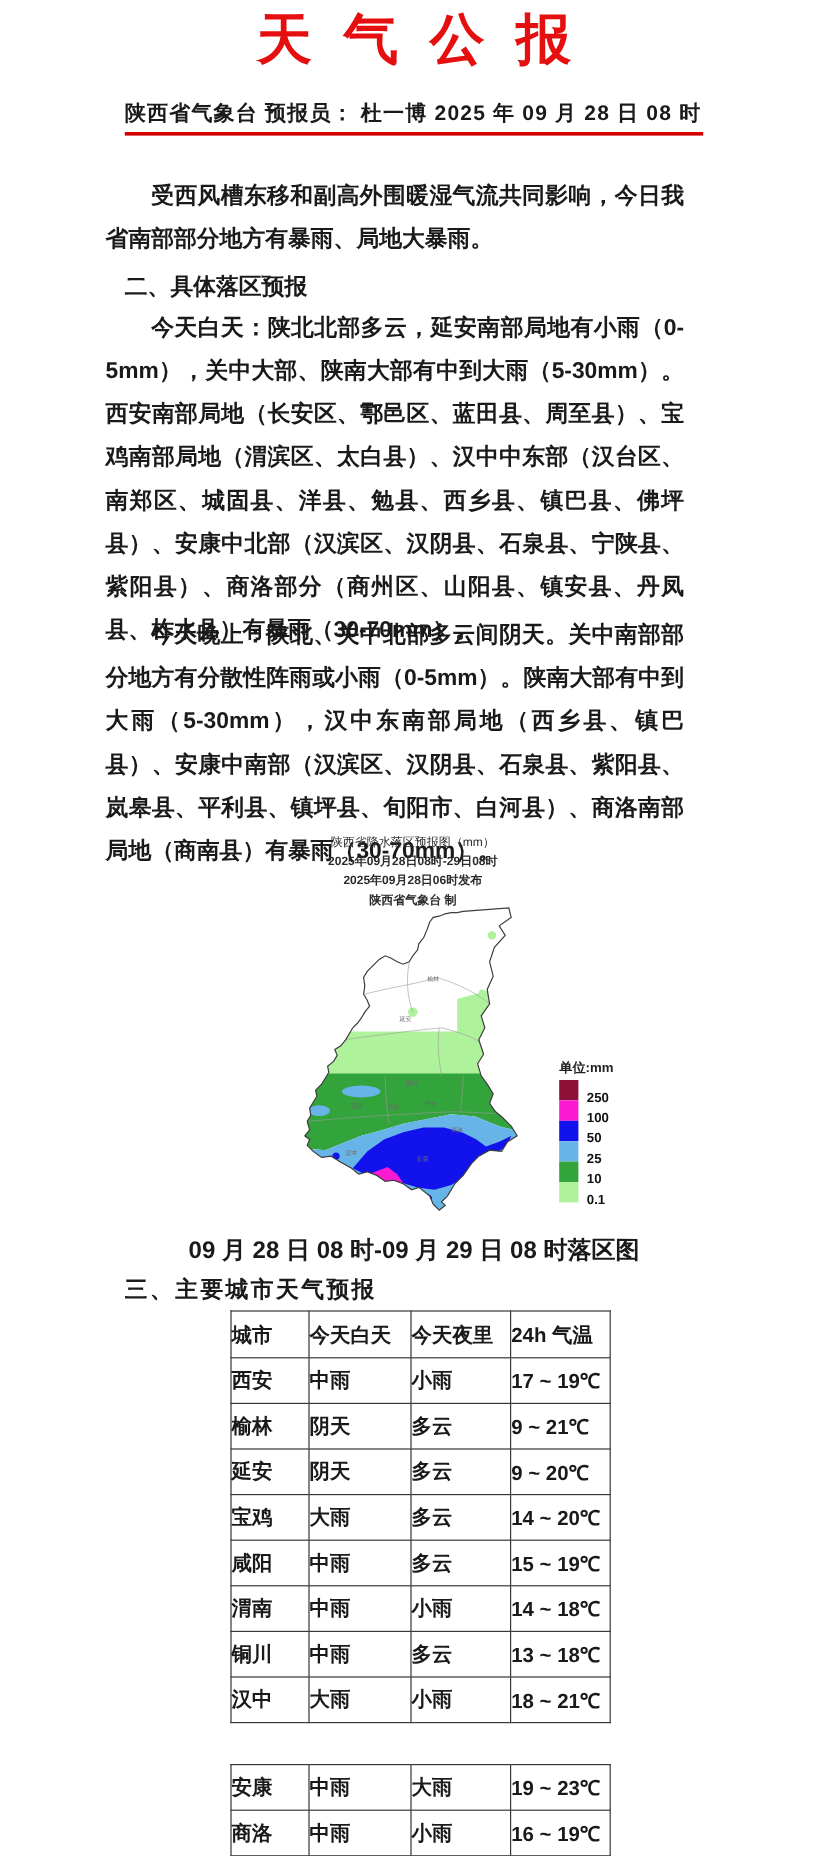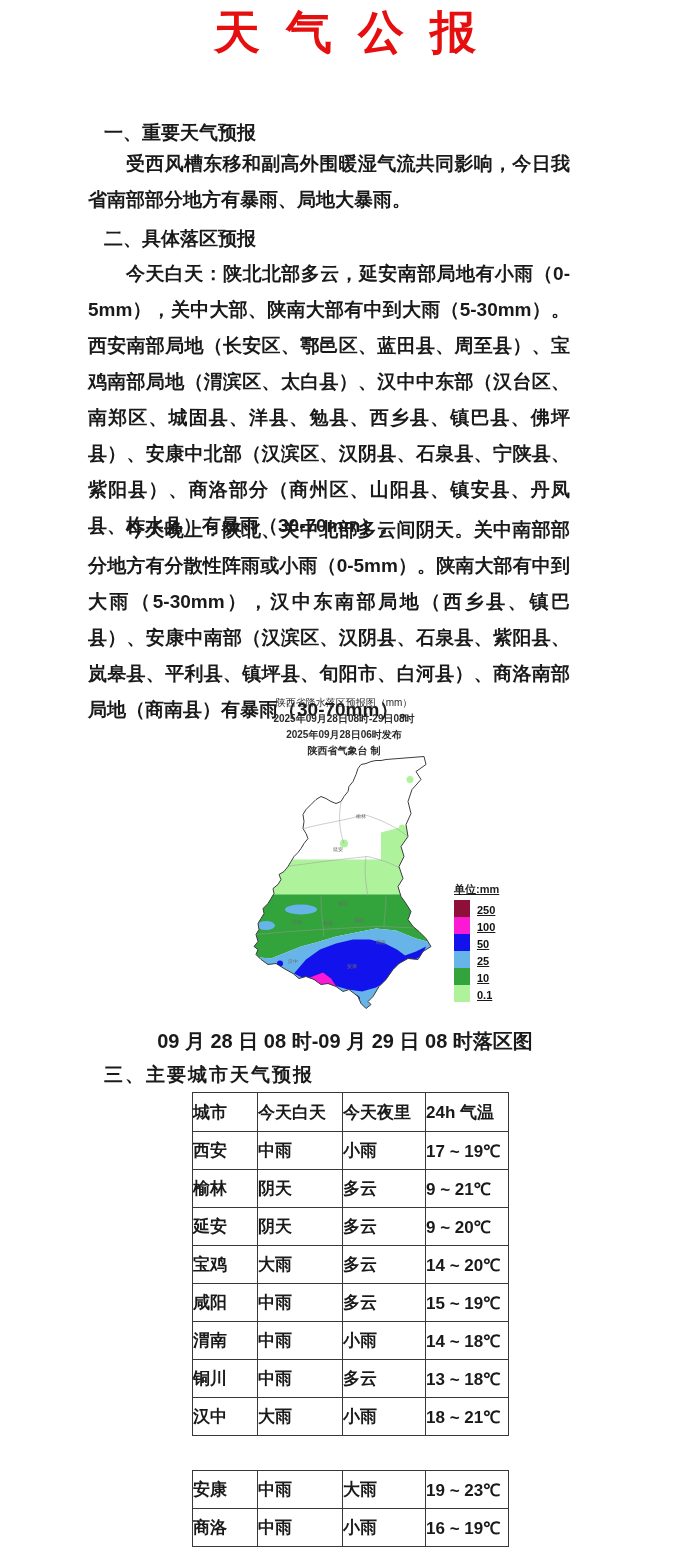--- a/index.html
+++ b/index.html
@@ -12,23 +12,23 @@
   .h{position:absolute;left:104px;width:482px;font-size:19px;font-weight:bold;margin:0;}
   .para{position:absolute;left:88px;width:482px;margin:0;font-size:19px;line-height:36px;
         text-indent:2em;text-align:justify;font-weight:600;}
   .h1{top:120px;} .p1{top:146px;}
   .h2{top:226px;} .p-day{top:256px;} .p-night{top:512px;}
   .map-block{position:absolute;top:692px;left:104px;width:482px;height:345px;}
   .map-titles{position:absolute;top:2px;left:50px;width:380px;text-align:center;color:#2b2b2b;}
   .mt1{font-size:10px;font-weight:400;line-height:17px;text-align:center;}
   .mt2{font-size:10px;font-weight:600;line-height:16px;}
   .province-svg{position:absolute;left:122px;top:52px;width:260px;height:285px;}
-  .legend{position:absolute;left:350px;top:190px;width:90px;text-decoration:underline;}
+  .legend{position:absolute;left:362px;top:190px;width:90px;}
   .legend-unit{font-size:11px;color:#222;font-weight:600;margin-bottom:3px;}
-  .lrow{display:flex;height:17px;}
+  .lrow{display:flex;align-items:flex-end;height:17px;}
   .lswatch{width:16px;height:17px;flex:0 0 16px;}
   .llabel{font-size:11px;color:#111;margin-left:7px;transform:translateY(4px);font-weight:600;}
   .map-caption{position:absolute;top:1028px;left:0;width:690px;text-align:center;
         font-size:20px;font-weight:bold;}
   .h3{top:1062px;letter-spacing:2px;}
   .wtable{position:absolute;left:192px;border-collapse:collapse;table-layout:fixed;
         font-size:17px;font-weight:600;}
   .t1{top:1092px;} .t2{top:1470px;}
   .wtable th,.wtable td{border:1.5px solid #383838;text-align:left;vertical-align:middle;
         height:37px;padding:0;font-weight:600;}
@@ -36,22 +36,22 @@
   .col-city{width:65px;} .col-day{width:85px;} .col-night{width:83px;} .col-temp{width:83px;}
   .city-label{font-size:5px;fill:#6a6a6a;font-weight:400;}
 </style>
 </head>
 <body>
 
 <div class="page">
 
   <h1 class="doc-title" style="color:#e60f0f">天气公报</h1>
 
-
-  <div class="h h1">一、重要天气预报</div>
+  <div class="meta">陕西省气象台  预报员： 杜一博   2025 年 09 月 28 日 08 时</div>
+
   <p class="para p1">受西风槽东移和副高外围暖湿气流共同影响，今日我省南部部分地方有暴雨、局地大暴雨。</p>
 
   <div class="h h2">二、具体落区预报</div>
   <p class="para p-day">今天白天：陕北北部多云，延安南部局地有小雨（0-5mm），关中大部、陕南大部有中到大雨（5-30mm）。西安南部局地（长安区、鄠邑区、蓝田县、周至县）、宝鸡南部局地（渭滨区、太白县）、汉中中东部（汉台区、南郑区、城固县、洋县、勉县、西乡县、镇巴县、佛坪县）、安康中北部（汉滨区、汉阴县、石泉县、宁陕县、紫阳县）、商洛部分（商州区、山阳县、镇安县、丹凤县、柞水县）有暴雨（30-70mm）。</p>
   <p class="para p-night">今天晚上：陕北、关中北部多云间阴天。关中南部部分地方有分散性阵雨或小雨（0-5mm）。陕南大部有中到大雨（5-30mm），汉中东南部局地（西乡县、镇巴县）、安康中南部（汉滨区、汉阴县、石泉县、紫阳县、岚皋县、平利县、镇坪县、旬阳市、白河县）、商洛南部局地（商南县）有暴雨（30-70mm）。</p>
 
   <div class="map-block">
     <div class="map-titles">
       <div class="mt1">陕西省降水落区预报图（mm）</div>
       <div class="mt2">2025年09月28日08时-29日08时</div>

